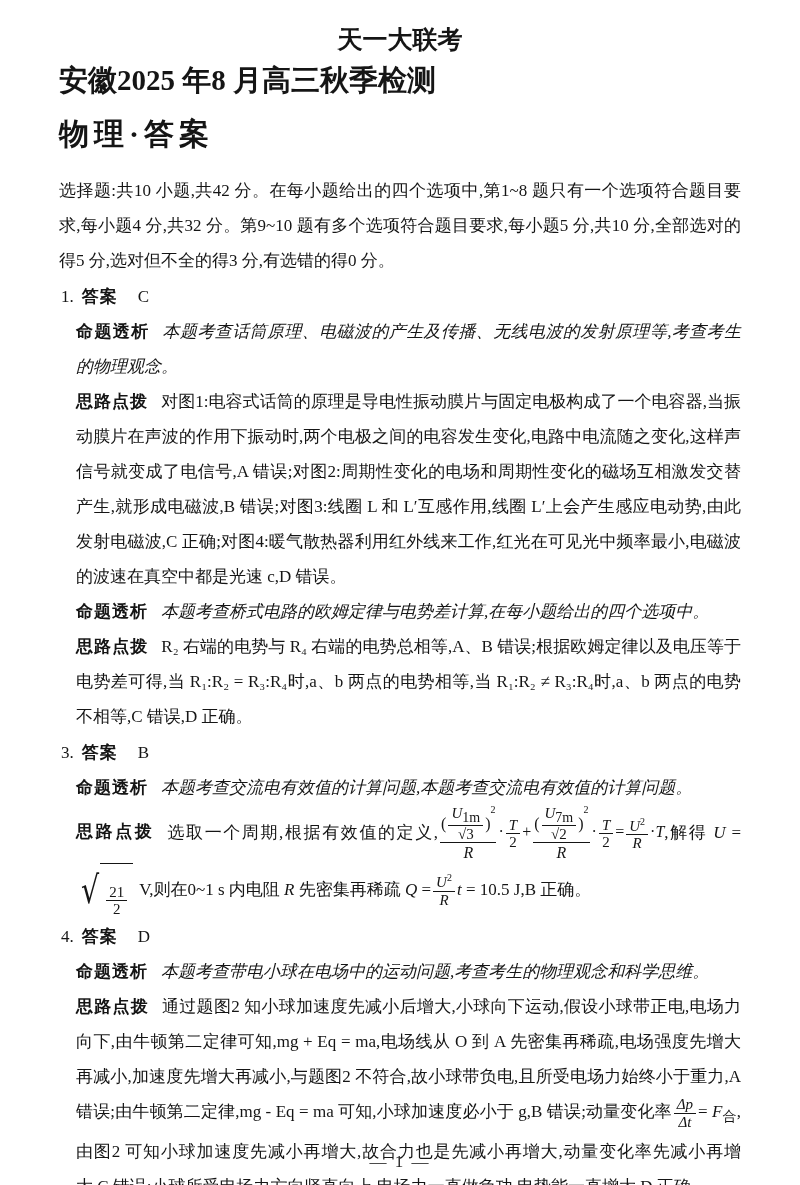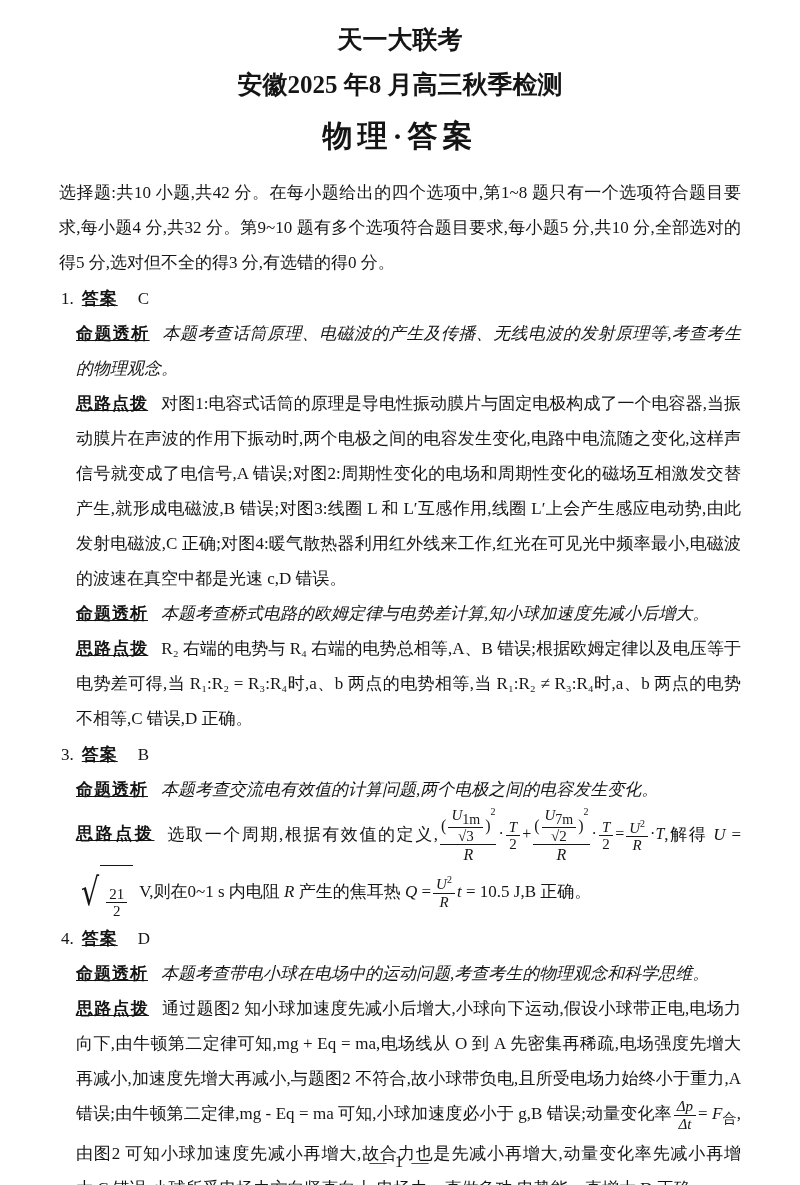--- a/index.html
+++ b/index.html
@@ -5,28 +5,28 @@
   * { margin:0; padding:0; box-sizing:border-box; }
   html,body { background:#ffffff; }
   .page {
     position:relative; width:716px; height:1185px; margin:0 auto;
     background:#fff; color:#151515; overflow:hidden;
     padding:24px 17px 0;
     font-family:"Liberation Serif","DejaVu Serif",serif;
     font-size:17px;
   }
   .t1 { text-align:center; font-weight:bold; font-size:25px; line-height:1.25; }
-  .t2 { text-align:center; font-weight:bold; font-size:25px; line-height:1.25; margin-top:14px; }
-  .t3 { text-align:center; font-weight:bold; font-size:30px; letter-spacing:5px; margin:15px 0 18px; }
+  .t2 { text-align:left; font-weight:bold; font-size:29px; line-height:1.25; margin-top:7px; }
+  .t3 { font-weight:bold; font-size:30px; letter-spacing:5px; margin:15px 0 18px; }
   .intro { line-height:35px; text-align:justify; }
   .qline { line-height:35px; margin-left:2px; margin-top:1px; }
   .qnum { margin-right:8px; }
   .qlabel, .hlabel {
     font-family:"Liberation Sans","DejaVu Sans",sans-serif;
-    font-weight:700; letter-spacing:1px;text-decoration:underline;
+    font-weight:700; letter-spacing:1px;
   }
   .qletter { margin-left:20px; }
   .block { margin-left:17px; line-height:35px; text-align:justify; }
   .hlabel { margin-right:13px; }
   .kai { font-style:italic; }           
   .iv { font-style:italic; }            
   sub { font-size:14px; }
   sup { font-size:10px; }
   
   .frac { display:inline-block; vertical-align:middle; text-align:center; line-height:1.2; margin:0 2px; }
@@ -62,33 +62,33 @@
     <p class="block">
       <span class="hlabel">命题透析</span><span class="kai">本题考查话筒原理、电磁波的产生及传播、无线电波的发射原理等,考查考生的物理观念。</span>
     </p>
     <p class="block">
       <span class="hlabel">思路点拨</span><span>对图1:电容式话筒的原理是导电性振动膜片与固定电极构成了一个电容器,当振动膜片在声波的作用下振动时,两个电极之间的电容发生变化,电路中电流随之变化,这样声信号就变成了电信号,A 错误;对图2:周期性变化的电场和周期性变化的磁场互相激发交替产生,就形成电磁波,B 错误;对图3:线圈 L 和 L′互感作用,线圈 L′上会产生感应电动势,由此发射电磁波,C 正确;对图4:暖气散热器利用红外线来工作,红光在可见光中频率最小,电磁波的波速在真空中都是光速 c,D 错误。</span>
     </p>
   </section>
 
   <section>
     <p class="block">
-      <span class="hlabel">命题透析</span><span class="kai">本题考查桥式电路的欧姆定律与电势差计算,知小球加速度先减小后增大。</span>
+      <span class="hlabel">命题透析</span><span class="kai">本题考查桥式电路的欧姆定律与电势差计算,在每小题给出的四个选项中。</span>
     </p>
     <p class="block">
       <span class="hlabel">思路点拨</span><span>R₂ 右端的电势与 R₄ 右端的电势总相等,A、B 错误;根据欧姆定律以及电压等于电势差可得,当 R₁:R₂ = R₃:R₄时,a、b 两点的电势相等,当 R₁:R₂ ≠ R₃:R₄时,a、b 两点的电势不相等,C 错误,D 正确。</span>
     </p>
   </section>
 
   <section>
     <p class="qline">
       <span class="qnum">3.</span><span class="qlabel">答案</span><span class="qletter">B</span>
     </p>
     <p class="block">
-      <span class="hlabel">命题透析</span><span class="kai">本题考查交流电有效值的计算问题,两个电极之间的电容发生变化。</span>
+      <span class="hlabel">命题透析</span><span class="kai">本题考查交流电有效值的计算问题,本题考查交流电有效值的计算问题。</span>
     </p>
     <p class="block">
       <span class="hlabel">思路点拨</span><span>选取一个周期,根据有效值的定义,</span><span class="math"><span class="frac"><span class="bf-top">
               <span>(</span>
               <span class="frac smallfrac">
                 <span class="fr-top"><span class="iv">U</span><sub>1m</sub></span>
                 <span class="fr-bot"><span>√</span><span>3</span></span>
               </span>
               <span>)</span>
               <sup>2</sup>
@@ -96,21 +96,21 @@
               <span>(</span>
               <span class="frac smallfrac">
                 <span class="fr-top"><span class="iv">U</span><sub>7m</sub></span>
                 <span class="fr-bot"><span>√</span><span>2</span></span>
               </span>
               <span>)</span>
               <sup>2</sup>
             </span><span class="fr-bot iv">R</span></span><span>·</span><span class="frac smallfrac"><span class="fr-top iv">T</span><span class="fr-bot">2</span></span><span>=</span><span class="frac smallfrac"><span class="fr-top"><span class="iv">U</span><sup>2</sup></span><span class="fr-bot iv">R</span></span><span>·</span><span class="iv">T</span></span><span>,解得</span> <span class="iv">U</span> <span>=</span><span class="sqrt math">
           <span class="sign">√</span>
           <span class="radicand"><span class="frac smallfrac"><span class="fr-top">21</span><span class="fr-bot">2</span></span></span>
-        </span> <span>V,则在</span><span>0~1 s 内电阻</span> <span class="iv">R</span> <span>产生的焦耳热</span> <span class="iv">Q</span> <span>=</span><span class="frac smallfrac math"><span class="fr-top"><span class="iv">U</span><sup>2</sup></span><span class="fr-bot iv">R</span></span><span class="iv">t</span> <span>= 10.5 J,B 正确。</span>
+        </span> <span>V,则在</span><span>0~1 s 内电阻</span> <span class="iv">R</span> <span>先密集再稀疏</span> <span class="iv">Q</span> <span>=</span><span class="frac smallfrac math"><span class="fr-top"><span class="iv">U</span><sup>2</sup></span><span class="fr-bot iv">R</span></span><span class="iv">t</span> <span>= 10.5 J,B 正确。</span>
     </p>
   </section>
 
   <section>
     <p class="qline">
       <span class="qnum">4.</span><span class="qlabel">答案</span><span class="qletter">D</span>
     </p>
     <p class="block">
       <span class="hlabel">命题透析</span><span class="kai">本题考查带电小球在电场中的运动问题,考查考生的物理观念和科学思维。</span>
     </p>

